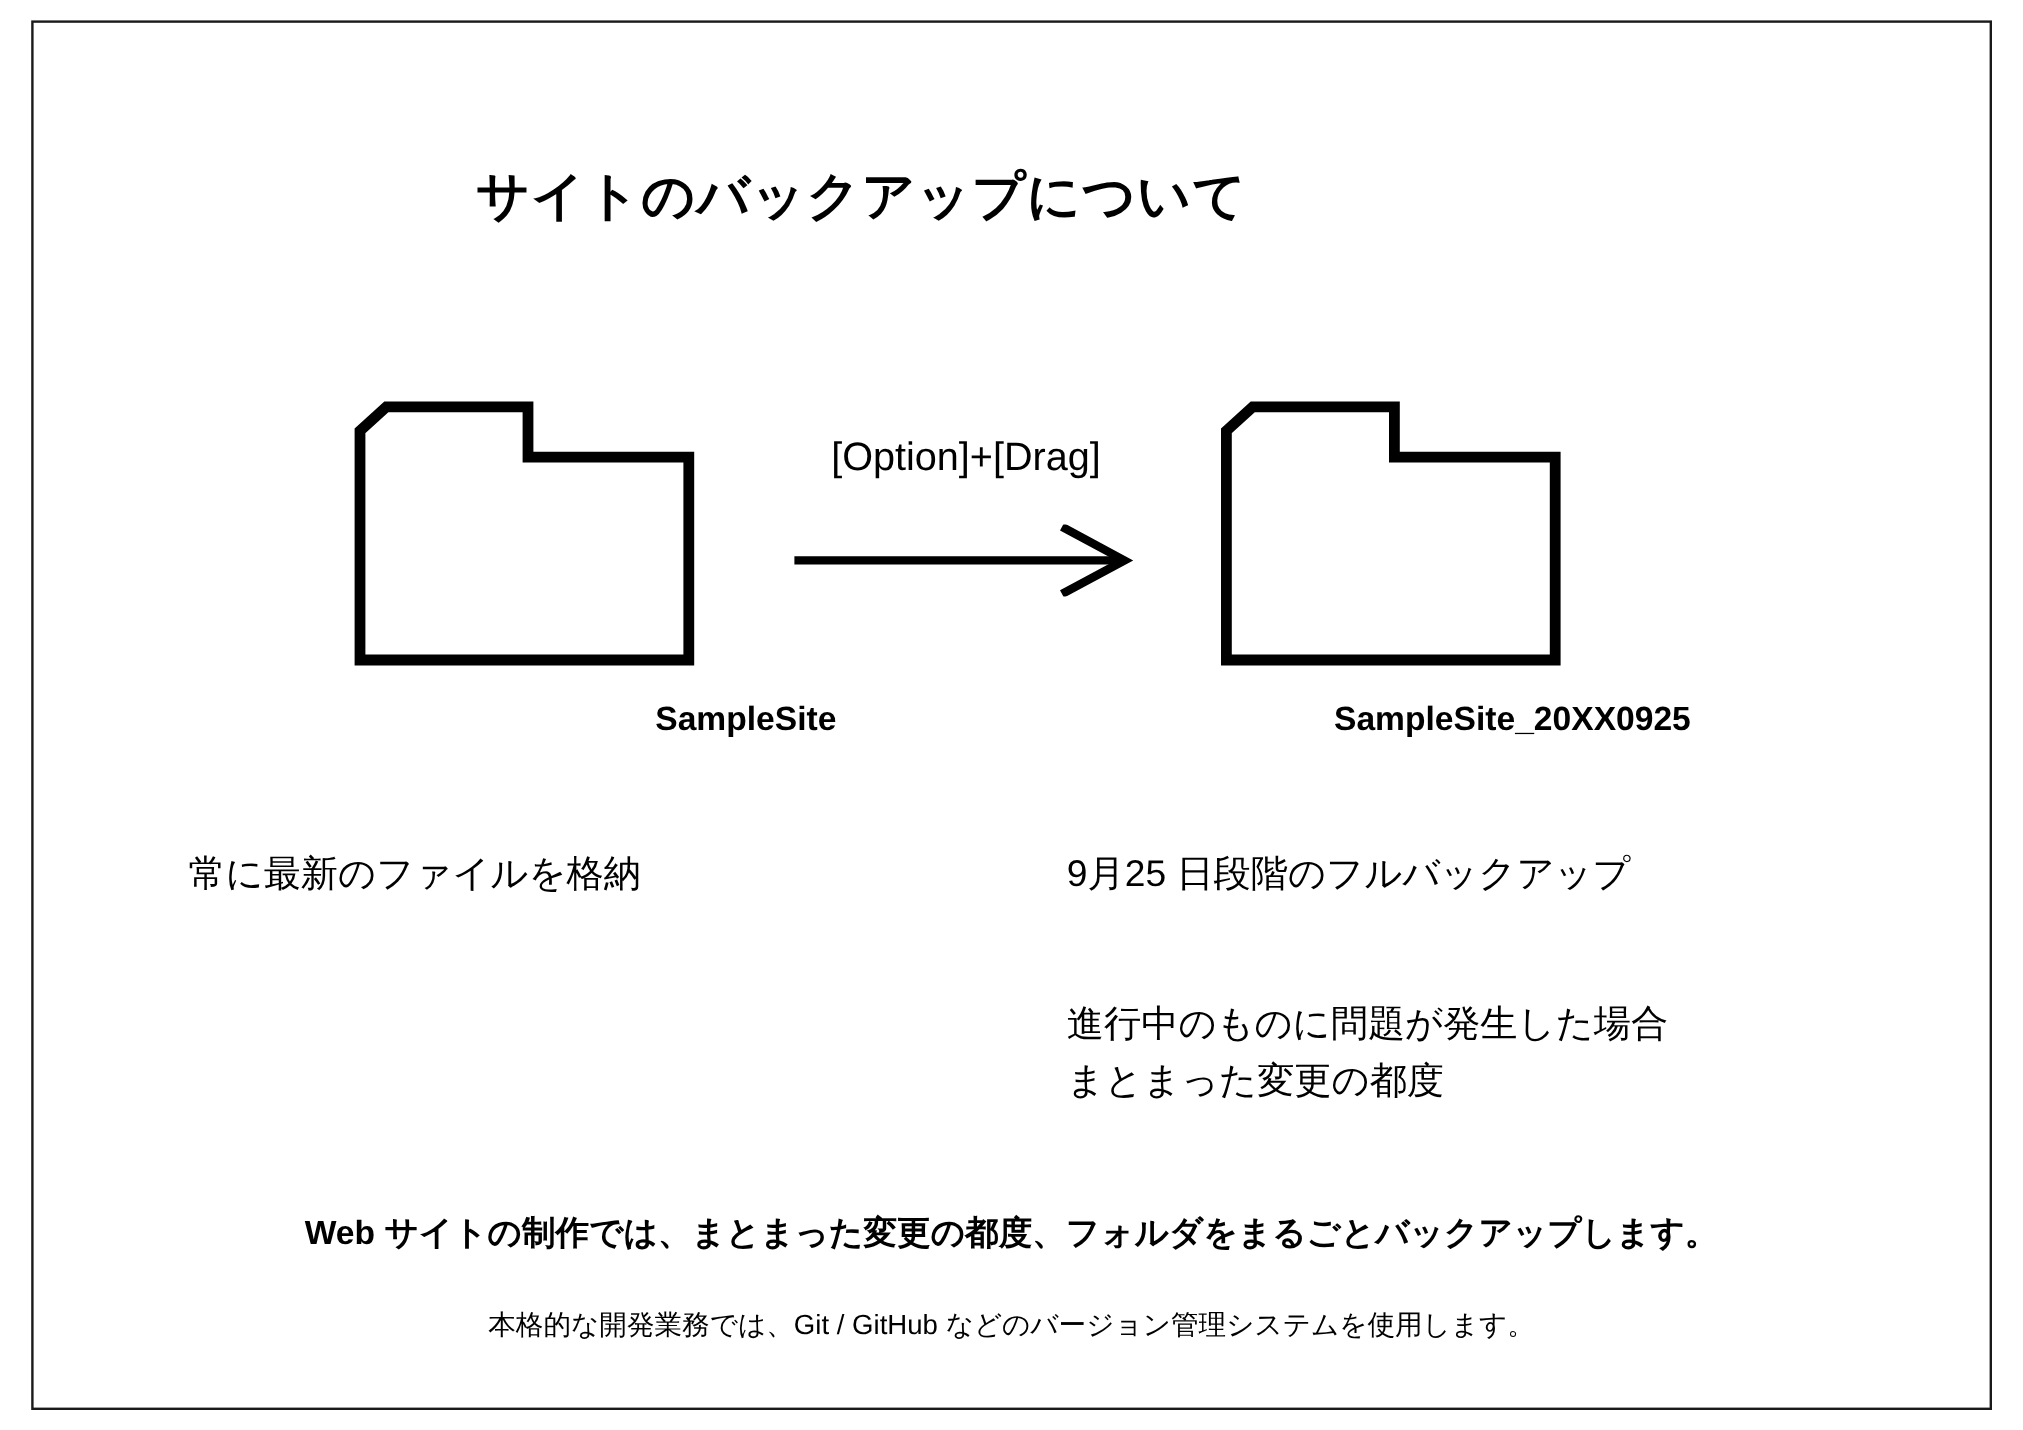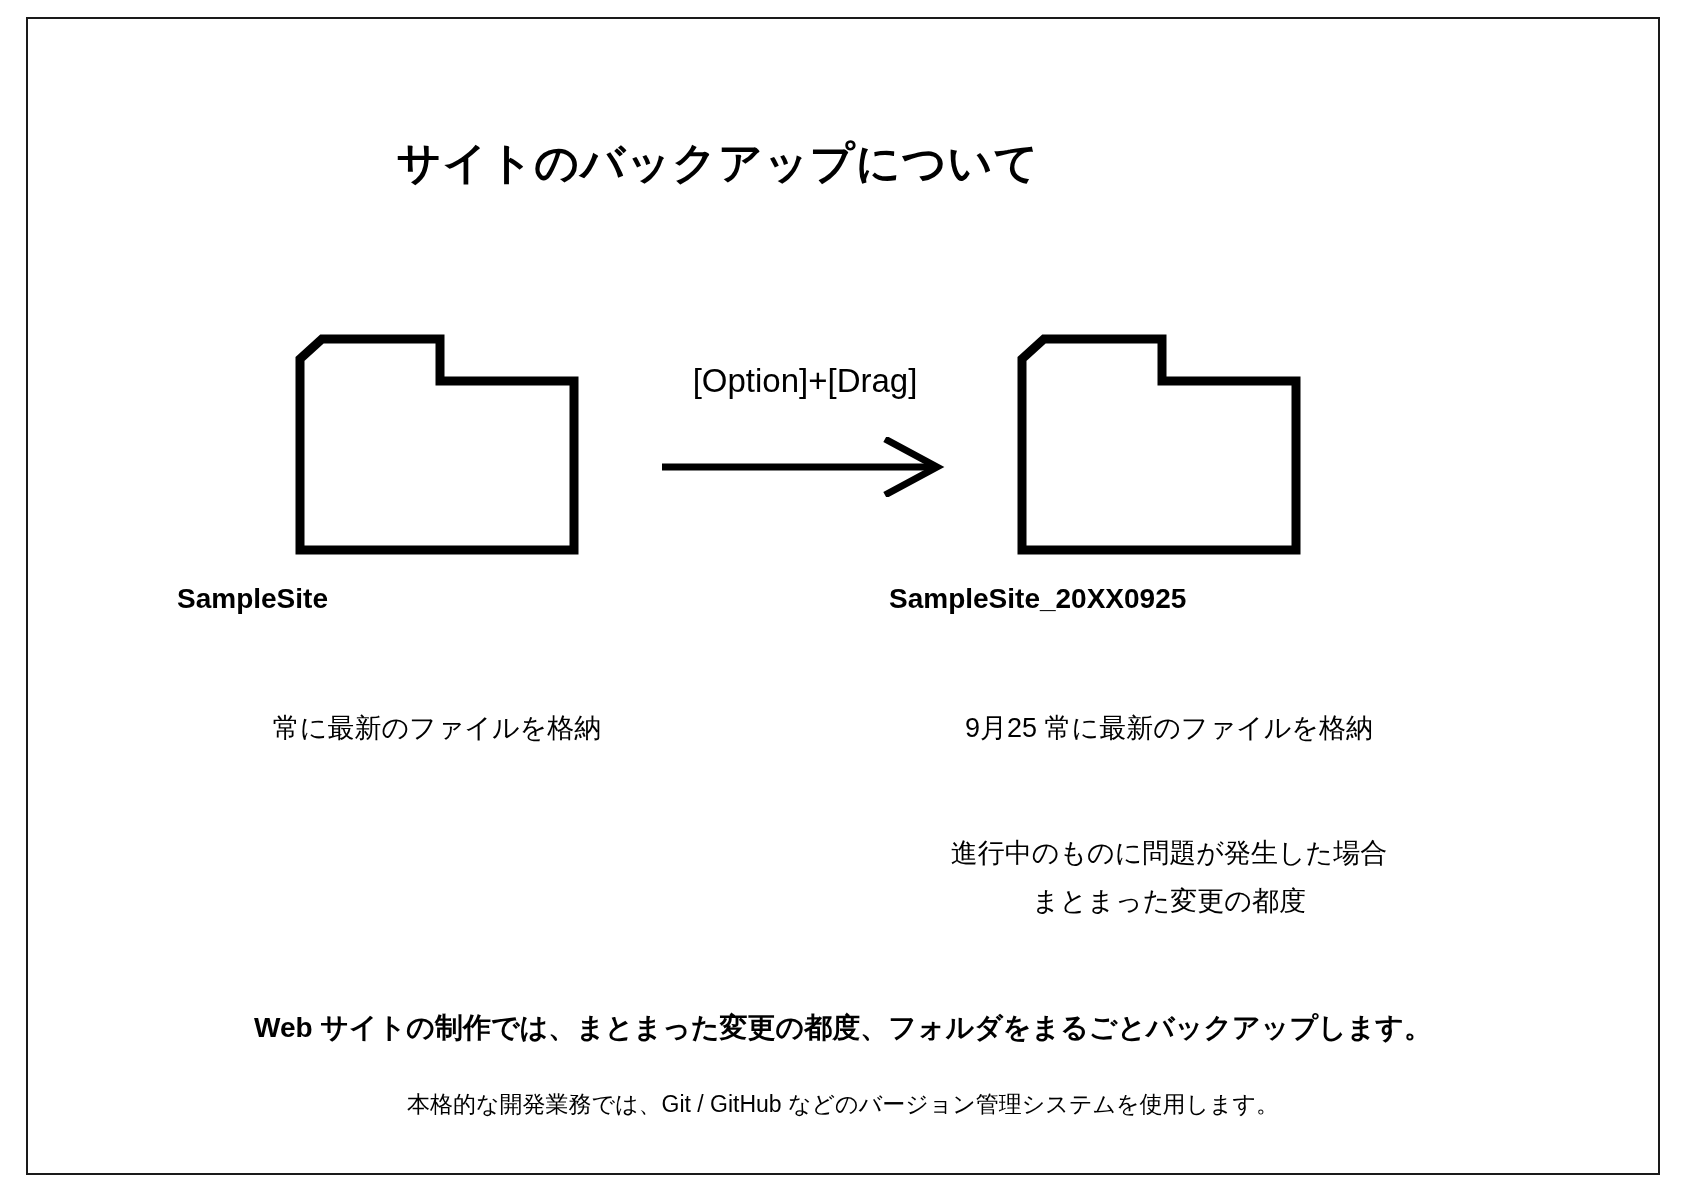--- a/index.html
+++ b/index.html
@@ -49,21 +49,21 @@
     width: 290px;
     height: 225px;
   }
   .folder svg { display: block; width: 100%; height: 100%; }
   #folder-left  { left: 292px; top: 333px; }
   #folder-right { left: 1014px; top: 333px; }
 
   .folder-label {
     position: absolute;
     width: 520px;
-    text-align: left;
+    text-align: right;
     font-size: 28px;
     font-weight: bold;
     white-space: nowrap;
   }
   #label-left  { left: 177px; top: 583px; }
   #label-right { left: 889px; top: 583px; }
 
   
   .arrow-group {
     position: absolute;
@@ -86,22 +86,22 @@
     position: absolute;
     left: 5px;
     top: 75px;
     width: 290px;
     height: 60px;
   }
 
   
   .para {
     position: absolute;
-    text-align: center;
-    font-size: 27px;
+    text-align: left;
+    font-size: 31px;
     line-height: 48px;
     font-weight: normal;
     color: #000000;
   }
   #para-left        { left: 157px; top: 704px; width: 560px; }
   #para-right-one   { left: 889px; top: 704px; width: 560px; }
   #para-right-two   { left: 889px; top: 829px; width: 560px; }
 
   
   .footer-main {
@@ -157,21 +157,21 @@
       <path d="M8 217 L8 26 L30 6 L148 6 L148 48 L282 48 L282 217 Z" fill="none" stroke="#000000" stroke-width="9" stroke-linejoin="miter" stroke-linecap="butt"></path>
     </svg>
   </div>
   <div class="folder-label" id="label-right">SampleSite_20XX0925</div>
 
   <div class="para" id="para-left">
     <div>常に最新のファイルを格納</div>
   </div>
 
   <div class="para" id="para-right-one">
-    <div>9月25 常に最新のファイルを格納</div>
+    <div>9月25 日段階のフルバックアップ</div>
   </div>
 
   <div class="para" id="para-right-two">
     <div>進行中のものに問題が発生した場合</div>
     <div>まとまった変更の都度</div>
   </div>
 
   <div class="footer-main">Web サイトの制作では、まとまった変更の都度、フォルダをまるごとバックアップします。</div>
   <div class="footer-sub">本格的な開発業務では、Git / GitHub などのバージョン管理システムを使用します。</div>
 

